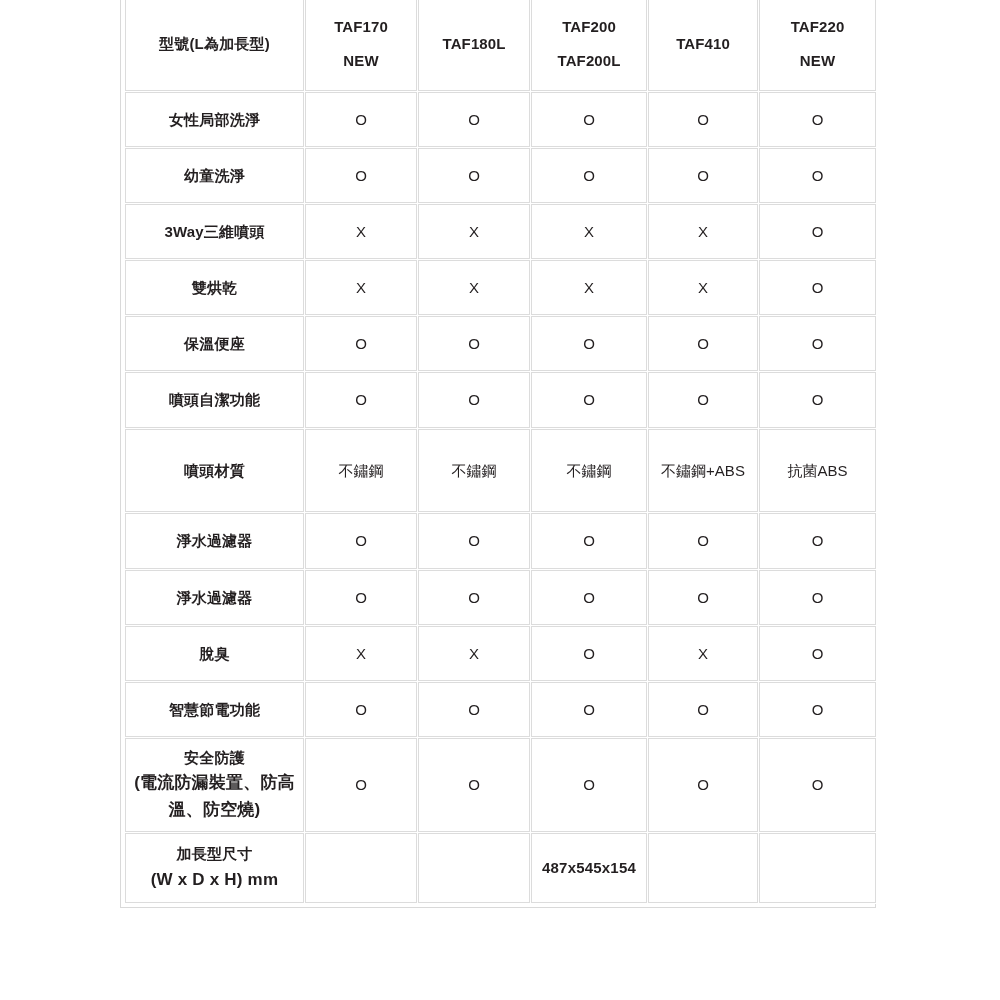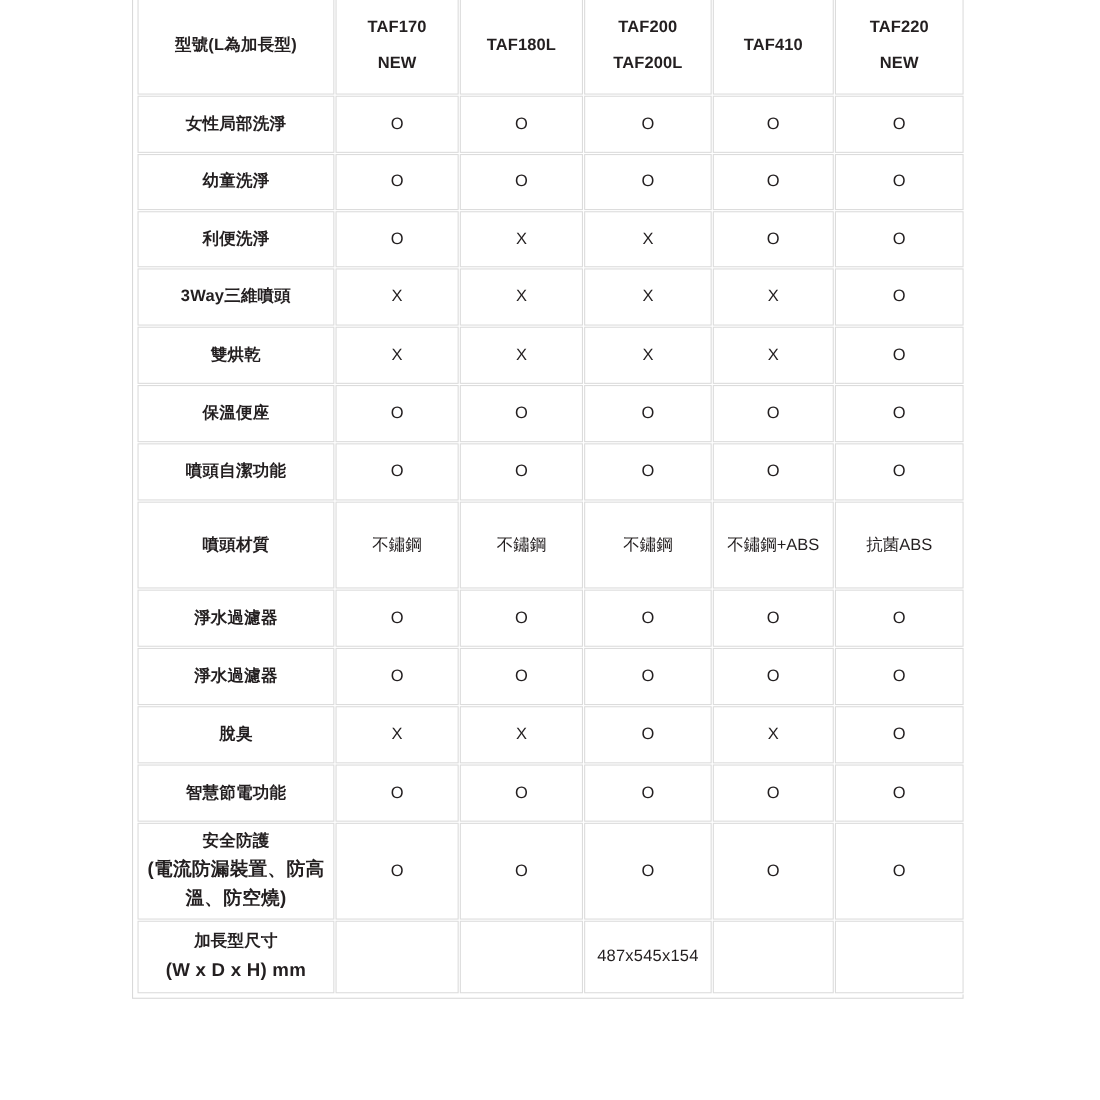--- a/index.html
+++ b/index.html
@@ -84,21 +84,21 @@
     color: #2b2b2b;
   }
 
   td.text-val {
     font-size: 14.5px;
     color: #2b2b2b;
   }
 
   td.dim-val {
     font-size: 13px;
-    font-weight: normal;
+    font-weight: bold;
     color: #2b2b2b;
     letter-spacing: 0.2px;
   }
 
   .feature-sub {
     display: block;
     font-size: 17px;
     font-weight: bold;
     line-height: 1.55;
     margin-top: 2px;
@@ -161,30 +161,20 @@
           <tr style="height: 48px; padding-left: 24px;">
             <td class="feature">
               <span class="feature-main">幼童洗淨</span>
             </td>
             <td class="mark">O</td>
             <td class="mark">O</td>
             <td class="mark">O</td>
             <td class="mark">O</td>
             <td class="mark">O</td>
           </tr>
-          <tr style="height: 48px;">
-            <td class="feature">
-              <span class="feature-main">利便洗淨</span>
-            </td>
-            <td class="mark">O</td>
-            <td class="mark">X</td>
-            <td class="mark">X</td>
-            <td class="mark">O</td>
-            <td class="mark">O</td>
-          </tr>
           <tr style="height: 49px;">
             <td class="feature">
               <span class="feature-main">3Way三維噴頭</span>
             </td>
             <td class="mark">X</td>
             <td class="mark">X</td>
             <td class="mark">X</td>
             <td class="mark">X</td>
             <td class="mark">O</td>
           </tr>

